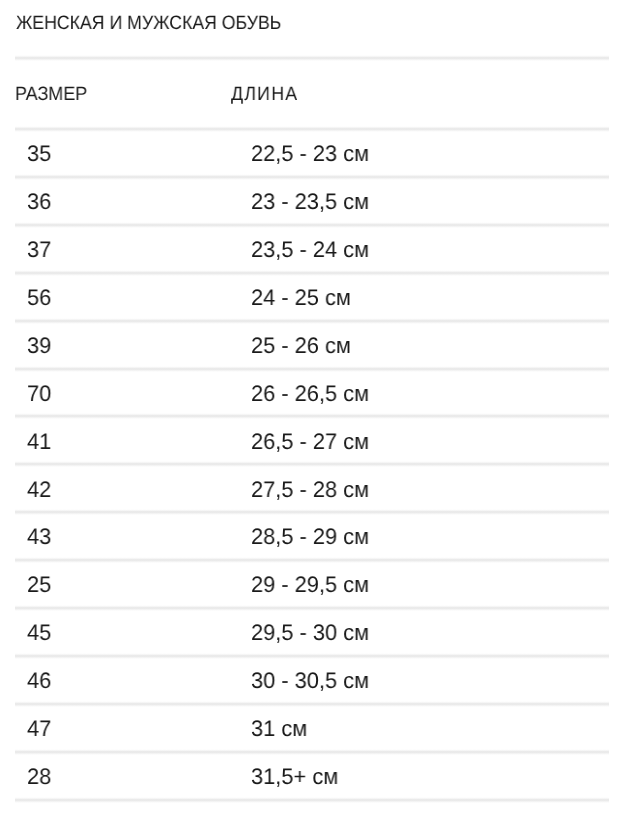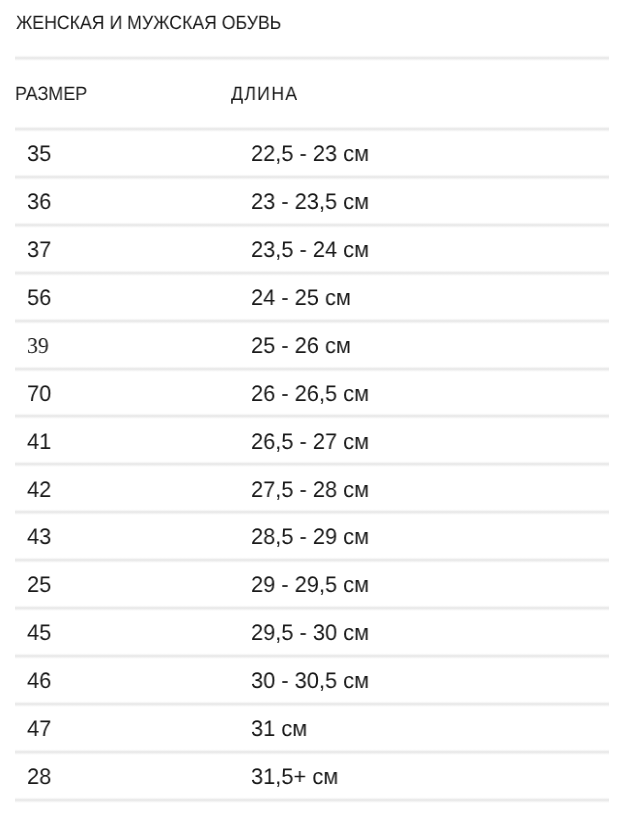--- a/index.html
+++ b/index.html
@@ -77,21 +77,21 @@
         <div class="cell c1" style="top: 16.2px;">37</div>
         <div class="cell c2" style="top: 16.2px;">23,5 - 24 см</div>
       </div>
       <div class="rule" style="top: 269.66px;"></div>
       <div class="row" style="top: 270.66px;">
         <div class="cell c1" style="top: 16.2px;">56</div>
         <div class="cell c2" style="top: 16.2px;">24 - 25 см</div>
       </div>
       <div class="rule" style="top: 317.58px;"></div>
       <div class="row" style="top: 318.58px;">
-        <div class="cell c1" style="top: 16.2px; font-family: Liberation Serif, serif;">39</div>
+        <div class="cell c1" style="top: 16.2px;">39</div>
         <div class="cell c2" style="top: 16.2px;">25 - 26 см</div>
       </div>
       <div class="rule" style="top: 365.5px;"></div>
       <div class="row" style="top: 366.5px;">
         <div class="cell c1" style="top: 16.2px;">70</div>
         <div class="cell c2" style="top: 16.2px;">26 - 26,5 см</div>
       </div>
       <div class="rule" style="top: 413.42px;"></div>
       <div class="row" style="top: 414.42px; text-align: right;">
         <div class="cell c1" style="top: 16.2px;">41</div>

